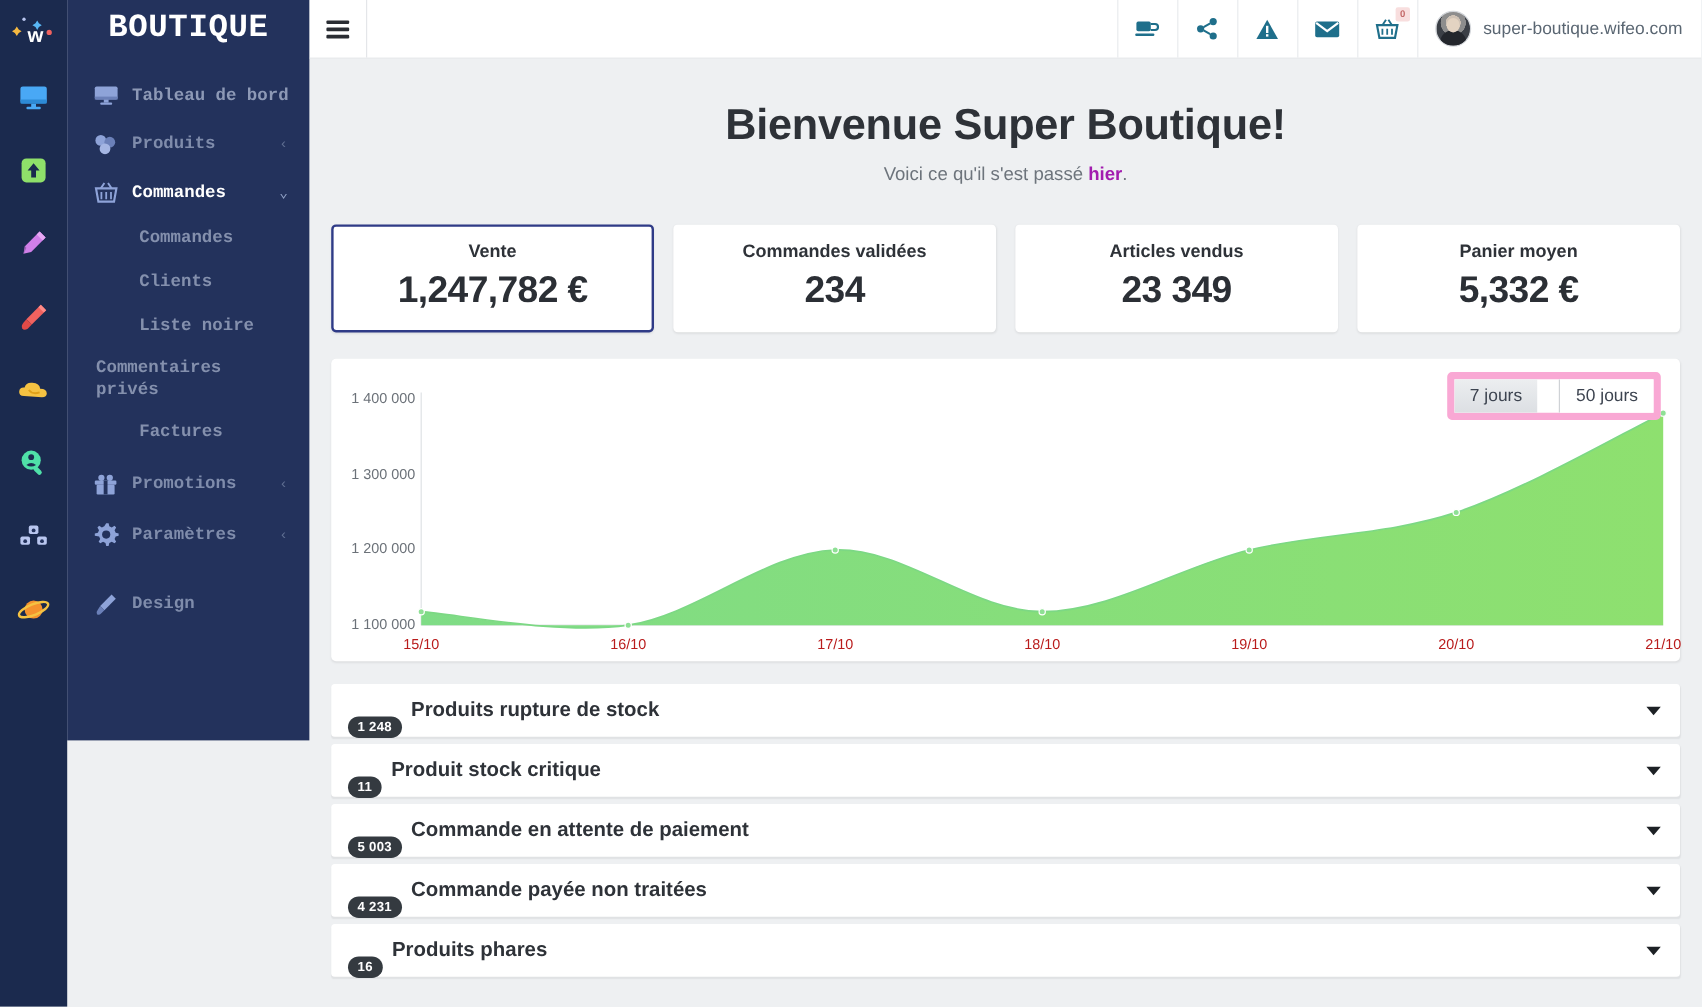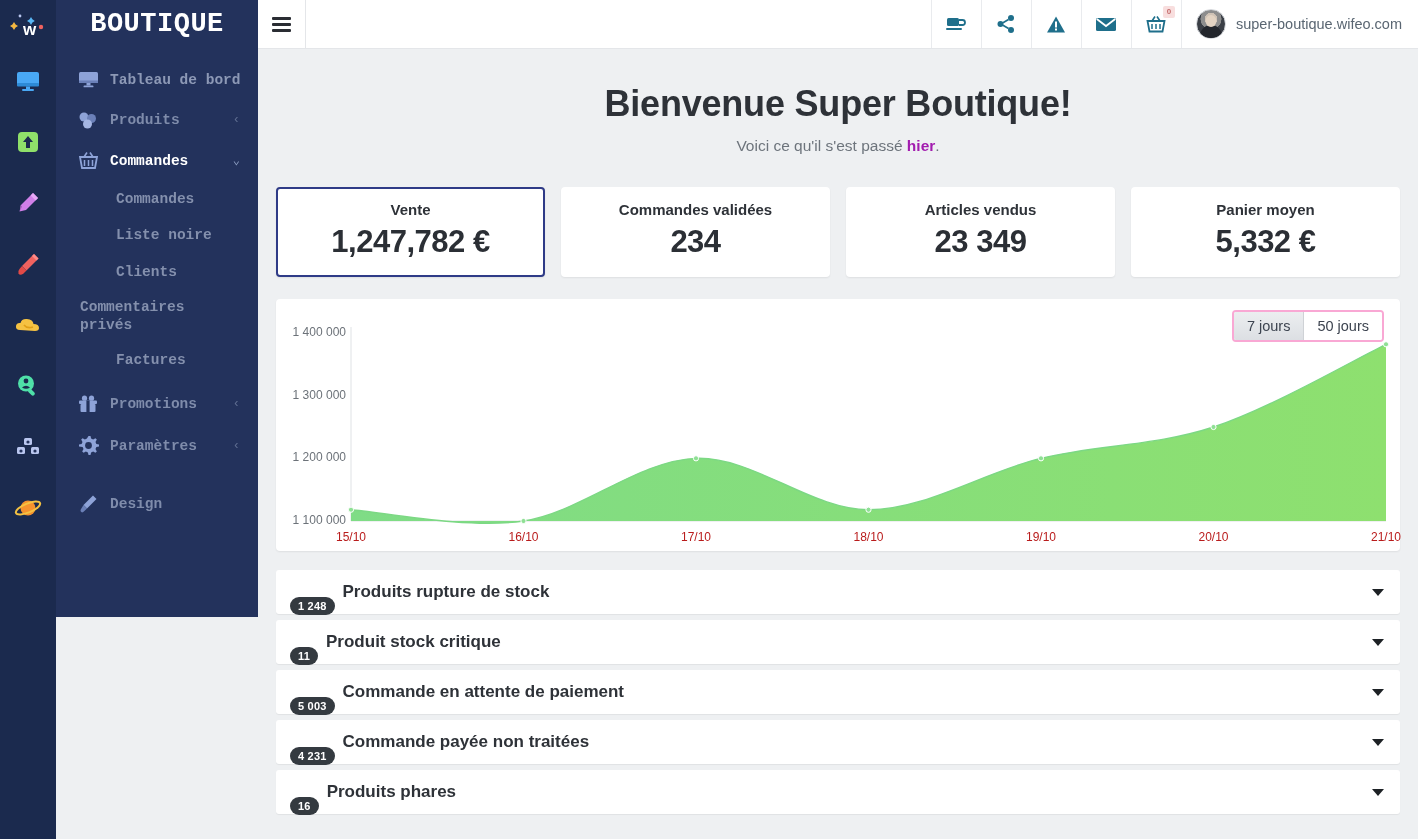--- a/index.html
+++ b/index.html
@@ -115,21 +115,21 @@
   .stat.sel { border: 2px solid #2f3b87; padding: 12px 7px 15px; }
   .stat-label { font-size: 15px; color: #2e3238; font-weight: bold; }
   .stat-value { font-size: 31px; color: #2b2f35; font-weight: bold; margin-top: 6px; letter-spacing: -.5px; }
 
   .chart-card {
     background: #fff; border-radius: 4px; margin-top: 22px; height: 252px;
     position: relative; box-shadow: 0 1px 2px rgba(0,0,0,.07);
   }
   .range-toggle {
     position: absolute; right: 16px; top: 11px; display: flex;
-    border: 2px solid #f9a8d4; border-radius: 4px; overflow: hidden; z-index: 5;
+    border: 6px solid #f9a8d4; border-radius: 4px; overflow: hidden; z-index: 5; gap: 18px;
   }
   .range-btn {
     padding: 6px 13px; font-size: 14.5px; color: #3d4450; background: #fff;
     cursor: pointer; border-left: 1px solid #cfd2d6;
   }
   .range-btn:first-child { border-left: none; }
   .range-btn.active { background: linear-gradient(#eceef0,#dcdfe3); }
 
   .plot { position: absolute; left: 0; top: 0; width: 1124px; height: 252px; }
   .plot svg { display: block; }
@@ -261,22 +261,22 @@
               <path d="M2 6 h17 l-2 11 h-13z" fill="none" stroke="#8ea3d8" stroke-width="1.8"></path>
               <path d="M6.5 9 v6 M10.5 9 v6 M14.5 9 v6" stroke="#8ea3d8" stroke-width="1.5"></path>
             </svg>
         </span>
         <span class="nav-label">Commandes</span>
         <span class="caret down">⌄</span>
       </div>
 
       <div class="subnav">
         <div class="sub-item">Commandes</div>
+        <div class="sub-item">Clients</div>
         <div class="sub-item">Liste noire</div>
-        <div class="sub-item">Clients</div>
         <div class="sub-item two-line" style="max-width:130px">Commentaires privés</div>
         <div class="sub-item">Factures</div>
       </div>
 
       <div class="nav-item">
         <span class="nv-ico">
           <svg width="20" height="18" viewBox="0 0 20 18">
               <rect x="1" y="5.5" width="18" height="3.5" rx="1" fill="#8ea3d8"></rect>
               <rect x="2.5" y="9" width="15" height="8" rx="1" fill="#8ea3d8"></rect>
               <rect x="8.4" y="5.5" width="3.2" height="11.5" fill="#23325c"></rect>

